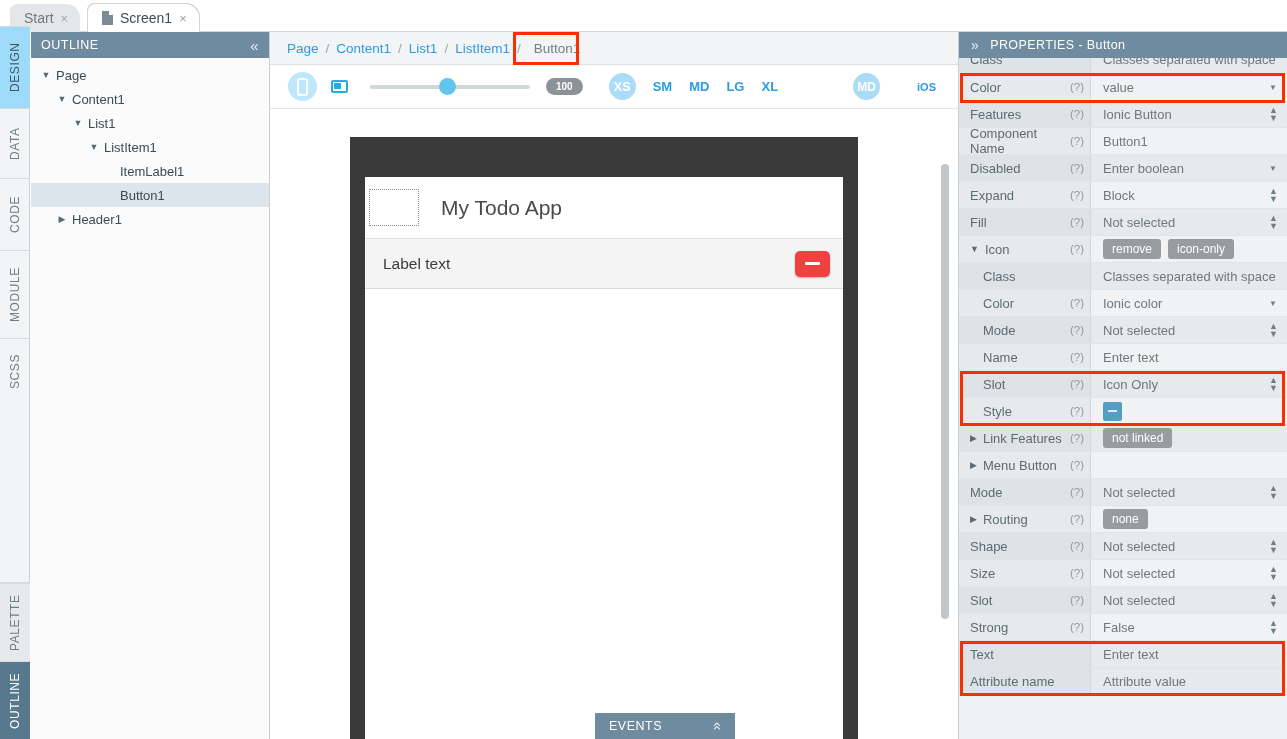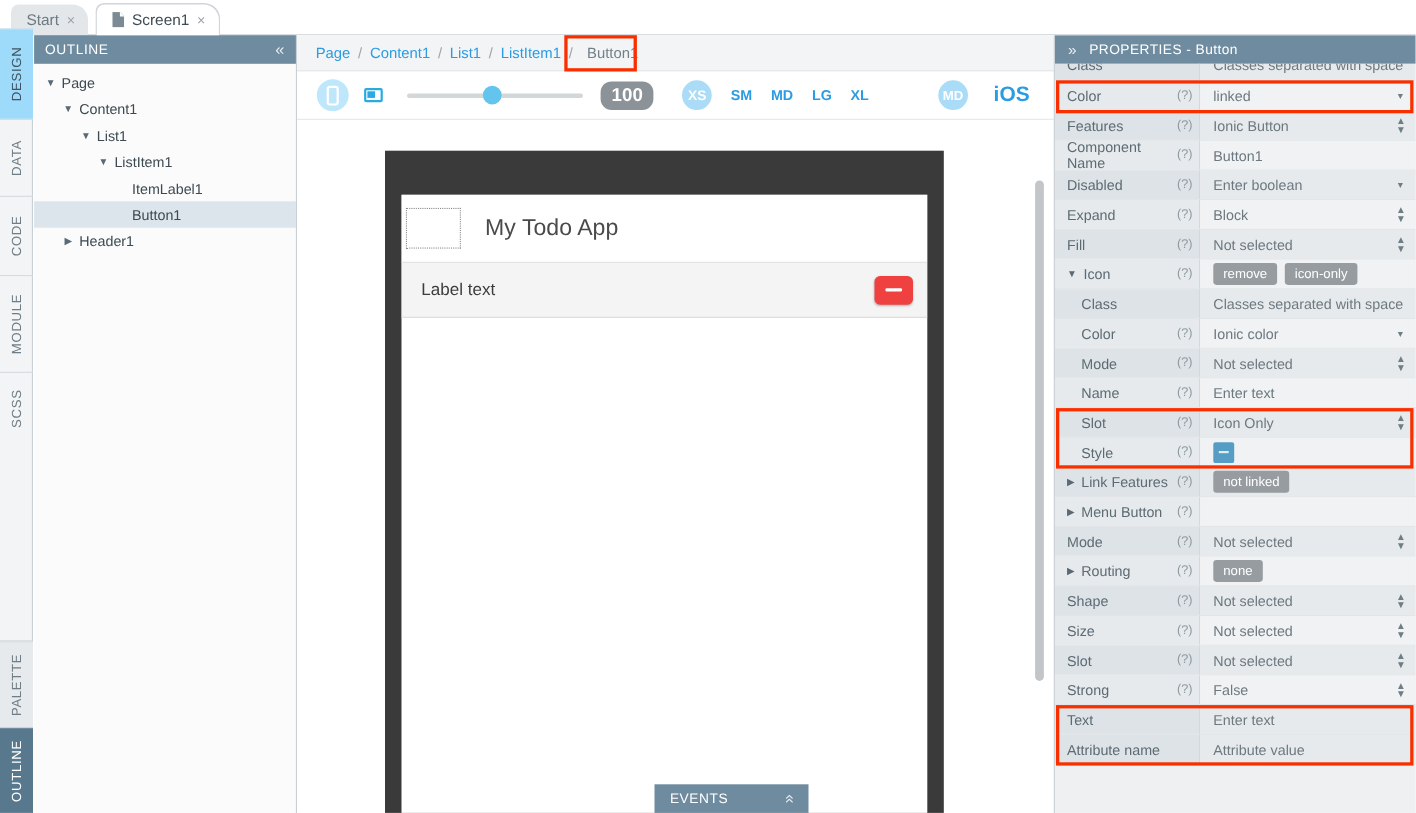--- a/index.html
+++ b/index.html
@@ -119,36 +119,36 @@
   .slider-wrap {
     margin-left: 22px; width: 160px; height: 4px;
     background: #d2d7da; border-radius: 2px; position: relative;
   }
   .slider-knob {
     position: absolute; left: 43%; top: -7px;
     width: 17px; height: 17px; border-radius: 50%; background: #63c5ed;
   }
   .zoom-badge {
     margin-left: 16px; background: #8b9399; color: #ffffff;
-    font-size: 17px; font-weight: bold;
+    font-size: 10px; font-weight: bold;
     border-radius: 10px; padding: 3px 10px;
   }
   .bp-circle {
     margin-left: 26px; width: 27px; height: 27px; border-radius: 50%;
     background: #aadcf7; color: #ffffff; font-size: 12.5px; font-weight: bold;
     display: flex; align-items: center; justify-content: center;
   }
   .bp { margin-left: 17px; font-size: 13px; font-weight: bold; color: #2b9ce3; }
   .md-circle {
     position: absolute; right: 78px; width: 27px; height: 27px; border-radius: 50%;
     background: #aadcf7; color: #ffffff; font-size: 12px; font-weight: bold;
     display: flex; align-items: center; justify-content: center;
   }
   .platform {
-    position: absolute; right: 22px; font-size: 19px; font-weight: bold; color: #2b9ce3;
+    position: absolute; right: 22px; font-size: 11px; font-weight: bold; color: #2b9ce3;
   }
 
   .canvas {
     position: relative; height: 630px; background: #ffffff; overflow: hidden;
   }
   .phone-frame {
     position: absolute; left: 80px; top: 28px; width: 508px; height: 602px;
     background: #3a3a3a;
   }
   .phone-screen {
@@ -373,21 +373,21 @@
         </div>
       </div>
       <div class="prow">
         <div class="plabel">
           <span style="display: flex; align-items: center; gap: 6px;">
             <span>Color</span>
           </span>
           <span class="phint">(?)</span>
         </div>
         <div class="pvalue">
-          <span>linked</span>
+          <span>value</span>
           <span class="caret-dn">▼</span>
         </div>
       </div>
       <div class="prow alt">
         <div class="plabel">
           <span style="display: flex; align-items: center; gap: 6px;">
             <span>Features</span>
           </span>
           <span class="phint">(?)</span>
         </div>

